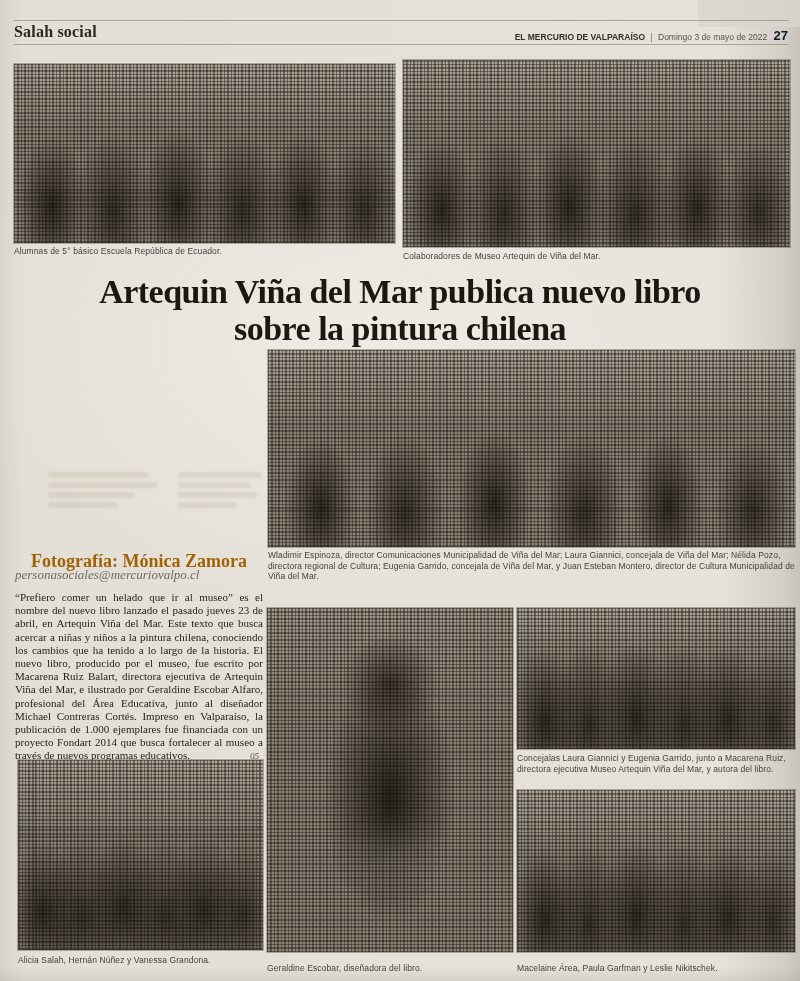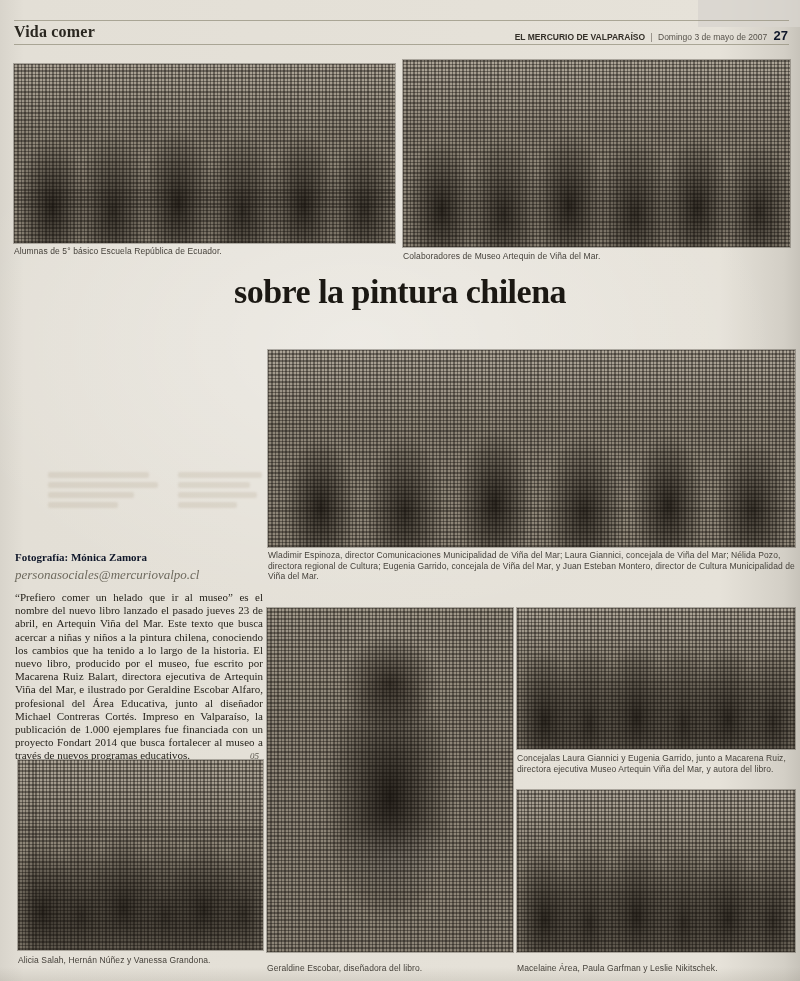--- a/index.html
+++ b/index.html
@@ -67,62 +67,63 @@
   #cap-designer{left:267px;top:963px;width:246px;}
   #cap-trio{left:517px;top:963px;width:278px;}
 
   
   .headline{position:absolute;left:40px;top:273px;width:720px;text-align:center;
     font-family:"Liberation Serif", serif;font-weight:bold;font-size:34px;line-height:37px;
     color:#1b1813;letter-spacing:-.5px;}
 
   
   .credit{position:absolute;left:15px;top:551px;width:248px;font-weight:bold;
-    font-size:11px;color:#0f172a;font-family:"Liberation Serif", serif;}
+    font-size:18px;color:#a16207;font-family:"Liberation Serif", serif;text-align:center;}
   .credit-mail{position:absolute;left:15px;top:567px;width:248px;font-style:italic;
     font-size:13px;color:#6e6a5e;}
   .body-text{position:absolute;left:15px;top:591px;width:248px;font-size:11px;
     line-height:13.2px;text-align:justify;color:#26231c;}
   .end-mark{position:absolute;right:4px;bottom:-1px;font-style:italic;font-size:9px;color:#57534a;}
 
   
   .ghost{position:absolute;filter:blur(1px);opacity:.35;pointer-events:none;}
   .ghost .bar{height:6px;margin:4px 0;background:rgba(150,130,100,.45);border-radius:2px;}
   #ghost-left{left:48px;top:468px;width:110px;}
   #ghost-right{left:178px;top:468px;width:84px;}
 </style>
 </head>
 <body>
 
 <div class="scan-top"></div>
 <div class="scan-bottom"></div>
 
 <div class="rule" id="rule-top"></div>
-<div class="section-title">Vida comer</div>
+<div class="section-title">Salah social</div>
 <div class="folio">
   <span class="masthead">EL MERCURIO DE VALPARAÍSO</span>
   <span class="sep">|</span>
-  <span class="date">Domingo 3 de mayo de 2007</span>
+  <span class="date">Domingo 3 de mayo de 2022</span>
   <span class="pageno">27</span>
 </div>
 <div class="rule" id="rule-mid"></div>
 
 <div class="photo" id="photo-students">
   <div class="ph-fig"></div>
   <div class="ph-grid"></div>
 </div>
 <div class="caption" id="cap-students">Alumnas de 5° básico Escuela República de Ecuador.</div>
 
 <div class="photo" id="photo-staff">
   <div class="ph-fig"></div>
   <div class="ph-grid"></div>
 </div>
 <div class="caption" id="cap-staff">Colaboradores de Museo Artequin de Viña del Mar.</div>
 
 <div class="headline">
+  <div>Artequin Viña del Mar publica nuevo libro</div>
   <div>sobre la pintura chilena</div>
 </div>
 
 <div class="photo" id="photo-main">
   <div class="ph-fig"></div>
   <div class="ph-grid"></div>
 </div>
 <div class="caption" id="cap-main">Wladimir Espinoza, director Comunicaciones Municipalidad de Viña del Mar; Laura Giannici, concejala de Viña del Mar; Nélida Pozo, directora regional de Cultura; Eugenia Garrido, concejala de Viña del Mar, y Juan Esteban Montero, director de Cultura Municipalidad de Viña del Mar.</div>
 
 <div class="ghost" id="ghost-left">

